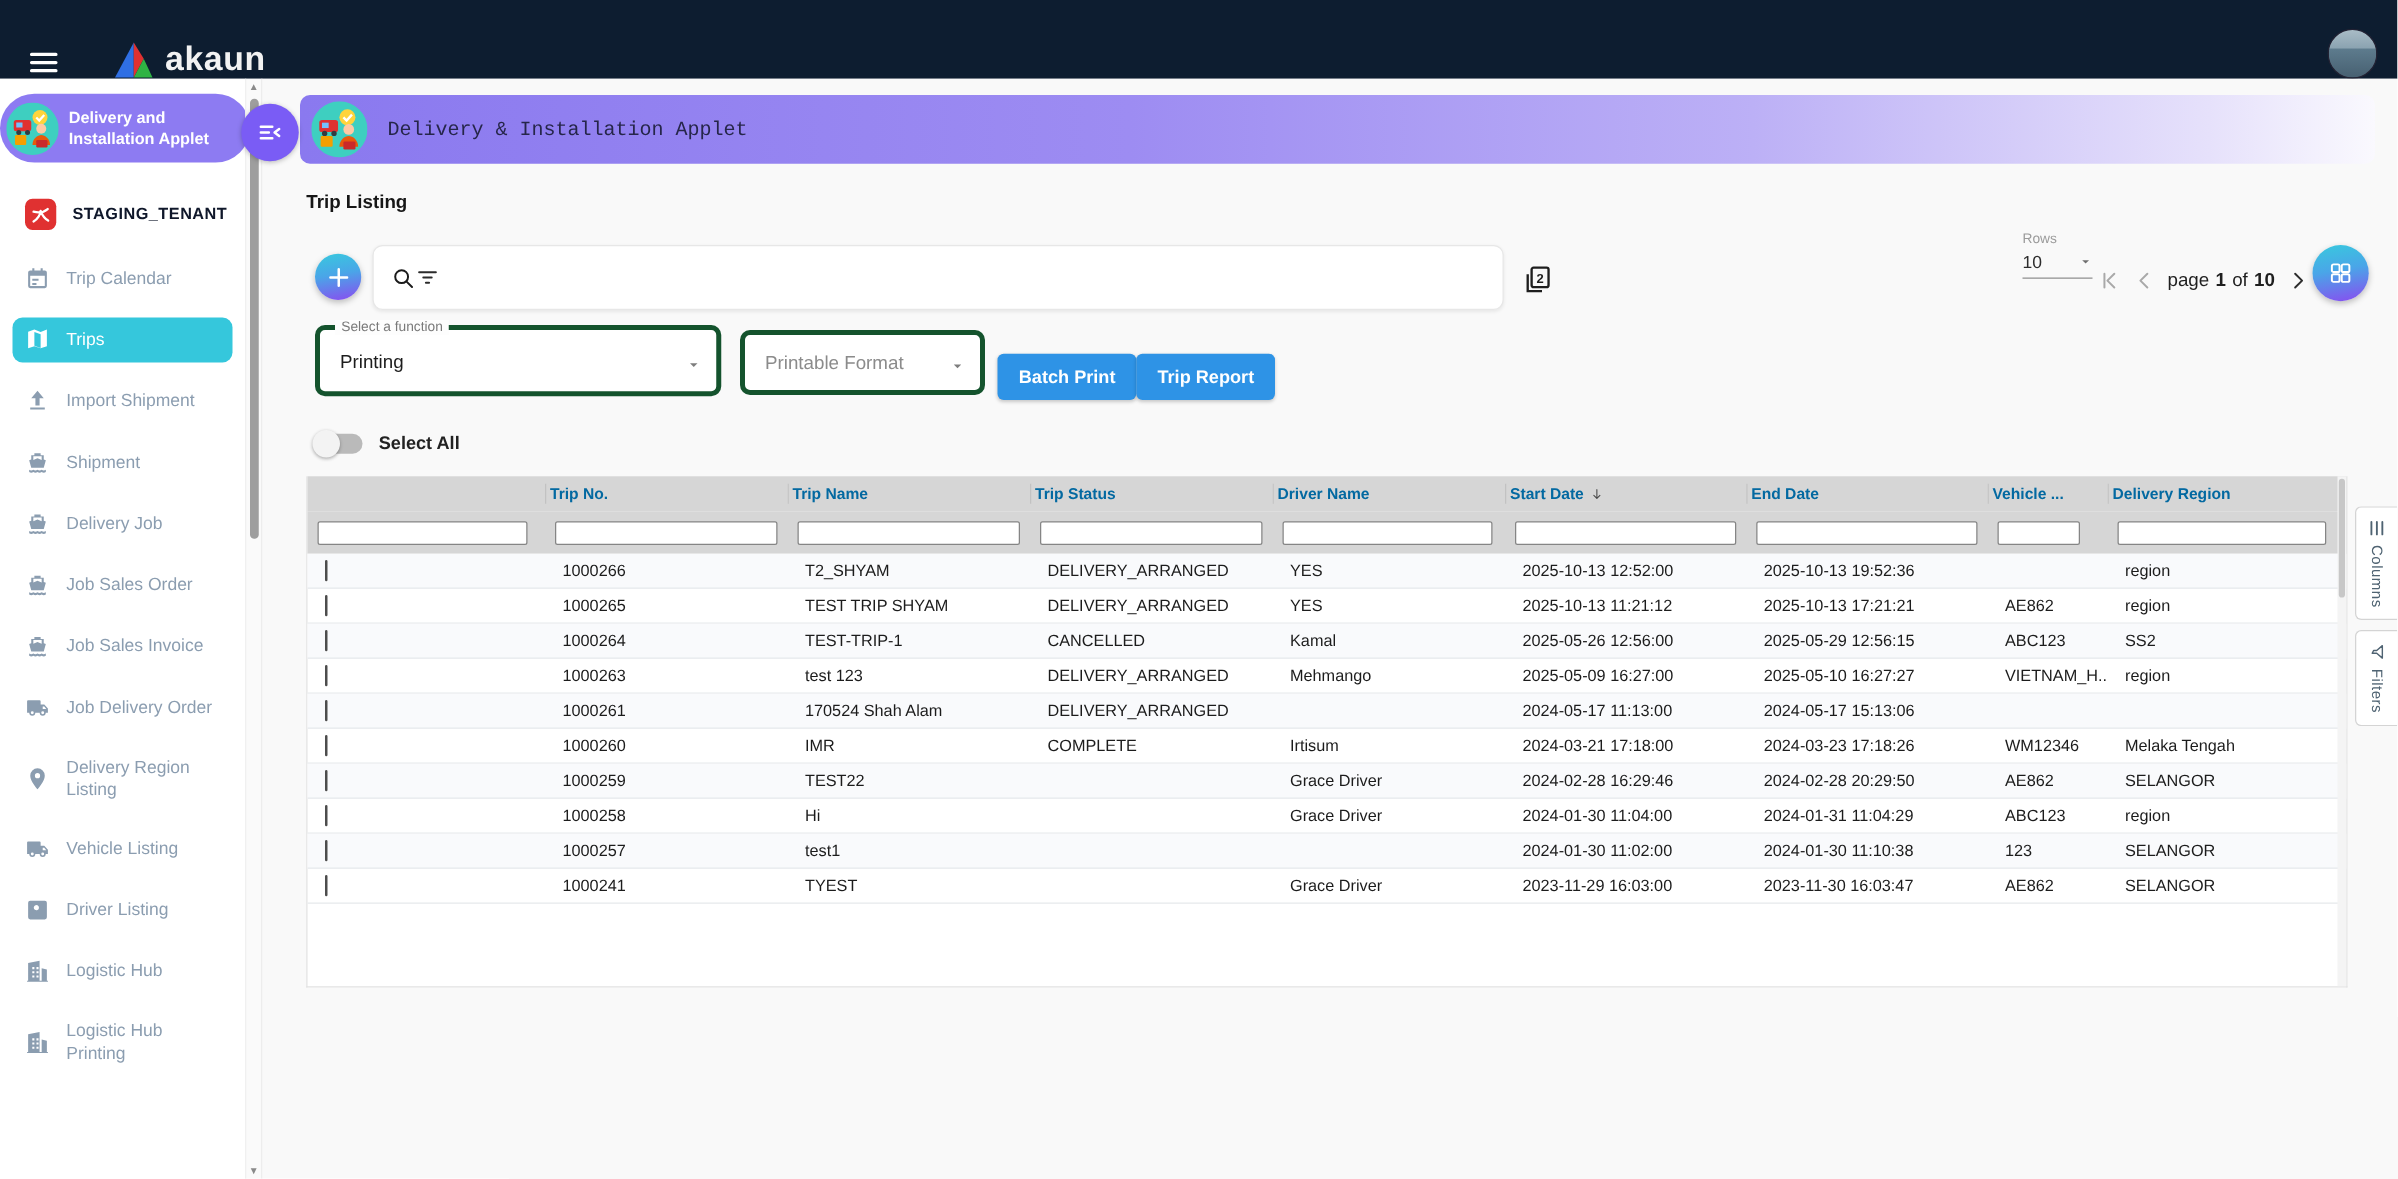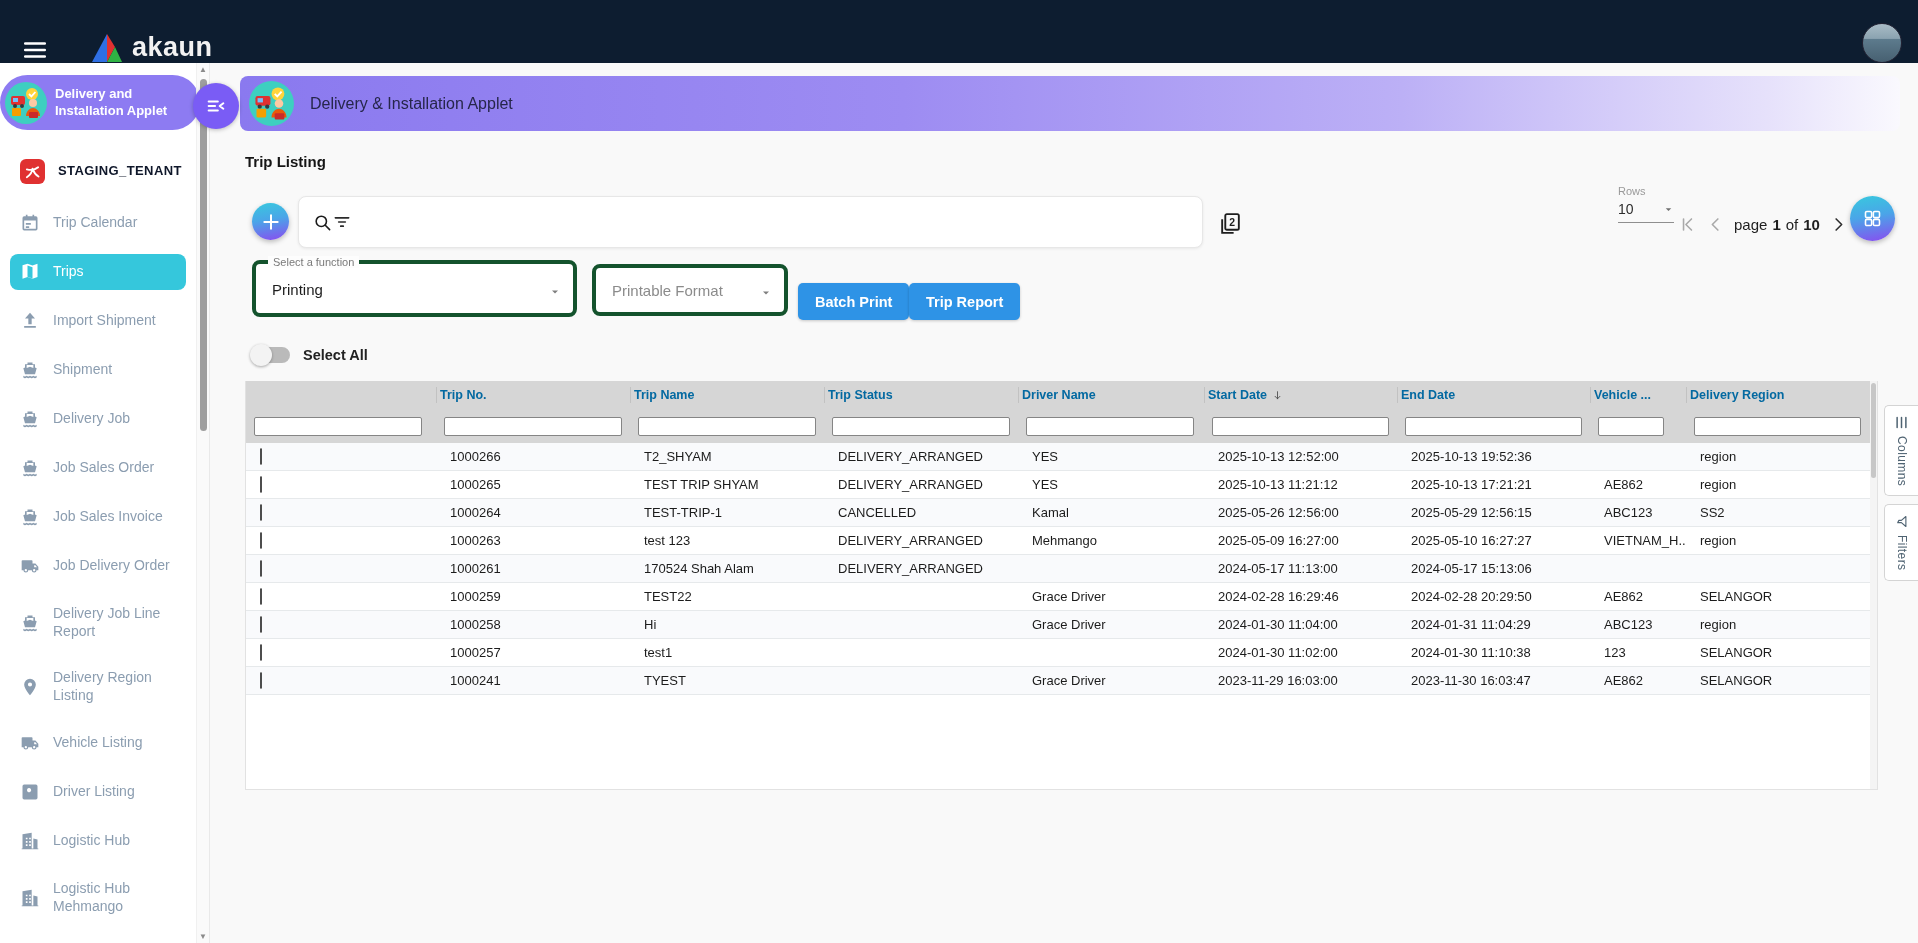--- a/index.html
+++ b/index.html
@@ -45,21 +45,21 @@
 
   .collapse-btn { position:absolute; left:193px; top:20px; width:46px; height:46px; border-radius:50%;
     background:#7a5cf5; z-index:20; display:flex; align-items:center; justify-content:center;
     color:#fff; cursor:pointer; box-shadow:0 1px 4px rgba(0,0,0,.25); }
 
   
   .main { flex:1; position:relative; background:#f9f9f9; }
 
   .banner { position:absolute; left:30px; right:18px; top:13px; height:55px; border-radius:8px;
     background:linear-gradient(90deg,#8a79ef 0%,#9d8cf2 40%,#bcb0f6 70%,#e6e1fb 92%,#faf9fe 100%);
-    display:flex; align-items:center; }
+    display:flex; align-items:center;font-family:Liberation Mono, monospace; }
   .banner .app-ic { margin-left:9px; }
   .banner-title { margin-left:16px; font-size:16px; font-weight:500; color:#26264a; }
 
   .page-title { position:absolute; left:35px; top:90px; font-size:15px; font-weight:700; color:#161616; }
 
   .round-grad-btn { position:absolute; border-radius:50%;
     background:linear-gradient(170deg,#38c9de 0%,#4aa5e8 45%,#8a4bf0 100%);
     display:flex; align-items:center; justify-content:center; color:#fff; cursor:pointer;
     box-shadow:0 2px 5px rgba(0,0,0,.25); }
   .add-btn { left:42px; top:140px; width:37px; height:37px; font-size:24px; font-weight:400; }
@@ -256,28 +256,20 @@
           <span class="mi-ic">
             <svg viewBox="0 0 24 24" width="20" height="20">
               <path d="M2 6a1 1 0 0 1 1-1h11a1 1 0 0 1 1 1v3h3.5l3.5 4v4h-2.1a2.9 2.9 0 0 1-5.8 0h-4.2a2.9 2.9 0 0 1-5.8 0H2V6zm15 5v2.5h3.4L18.5 11H17zM7 15.6a1.4 1.4 0 1 0 0 2.8 1.4 1.4 0 0 0 0-2.8zm10 0a1.4 1.4 0 1 0 0 2.8 1.4 1.4 0 0 0 0-2.8z" fill="currentColor"></path>
             </svg>
           </span>
                <span class="mi-label">Job Delivery Order</span>
         </div>
         <div class="menu-item">
           <span class="mi-ic">
             <svg viewBox="0 0 24 24" width="20" height="20">
-              <path d="M9 3h6v2h3v4l2 .8L18 17H6L4 9.8 6 9V5h3V3zm-1 6.5L12 8l4 1.5V6H8v3.5zM4 19c1.3 1 2.7 1 4 0 1.3 1 2.7 1 4 0 1.3 1 2.7 1 4 0 1.3 1 2.7 1 4 0v2c-1.3 1-2.7 1-4 0-1.3 1-2.7 1-4 0-1.3 1-2.7 1-4 0-1.3 1-2.7 1-4 0v-2z" fill="currentColor"></path>
-            </svg>
-          </span>
-               <span class="mi-label">Delivery Job Line Report</span>
-        </div>
-        <div class="menu-item">
-          <span class="mi-ic">
-            <svg viewBox="0 0 24 24" width="20" height="20">
               <path d="M12 2a7 7 0 0 0-7 7c0 5.2 7 13 7 13s7-7.8 7-13a7 7 0 0 0-7-7zm0 9.5a2.5 2.5 0 1 1 0-5 2.5 2.5 0 0 1 0 5z" fill="currentColor"></path>
             </svg>
           </span>
                <span class="mi-label">Delivery Region Listing</span>
         </div>
         <div class="menu-item">
           <span class="mi-ic">
             <svg viewBox="0 0 24 24" width="20" height="20">
               <path d="M2 6a1 1 0 0 1 1-1h11a1 1 0 0 1 1 1v3h3.5l3.5 4v4h-2.1a2.9 2.9 0 0 1-5.8 0h-4.2a2.9 2.9 0 0 1-5.8 0H2V6zm15 5v2.5h3.4L18.5 11H17zM7 15.6a1.4 1.4 0 1 0 0 2.8 1.4 1.4 0 0 0 0-2.8zm10 0a1.4 1.4 0 1 0 0 2.8 1.4 1.4 0 0 0 0-2.8z" fill="currentColor"></path>
             </svg>
@@ -299,21 +291,21 @@
             </svg>
           </span>
                <span class="mi-label">Logistic Hub</span>
         </div>
         <div class="menu-item">
           <span class="mi-ic">
             <svg viewBox="0 0 24 24" width="20" height="20">
               <path d="M3 21V4l11-2v19h2V9l5 1.2V21h1v1H2v-1h1zm4-13v2h2V8H7zm4 0v2h2V8h-2zM7 12v2h2v-2H7zm4 0v2h2v-2h-2zM7 16v2h2v-2H7zm4 0v2h2v-2h-2z" fill="currentColor"></path>
             </svg>
           </span>
-               <span class="mi-label">Logistic Hub Mehmango</span>
+               <span class="mi-label">Logistic Hub Printing</span>
         </div>
       </div>
   </div>
 
   <div class="side-scroll">
     <div class="arrow up">▲</div>
     <div class="thumb"></div>
     <div class="arrow down">▼</div>
   </div>
 
@@ -558,20 +550,31 @@
             <div class="dc" style="width:194px">170524 Shah Alam</div>
             <div class="dc" style="width:194px">DELIVERY_ARRANGED</div>
             <div class="dc" style="width:186px"></div>
             <div class="dc" style="width:193px">2024-05-17 11:13:00</div>
             <div class="dc" style="width:193px">2024-05-17 15:13:06</div>
             <div class="dc" style="width:96px"></div>
             <div class="dc" style="width:186px"></div>
           </div>
           <div class="t-row d-row">
             <div class="dc" style="width:190px;padding-left:0"><span class="cb"></span></div>
+            <div class="dc" style="width:194px">1000260</div>
+            <div class="dc" style="width:194px">IMR</div>
+            <div class="dc" style="width:194px">COMPLETE</div>
+            <div class="dc" style="width:186px">Irtisum</div>
+            <div class="dc" style="width:193px">2024-03-21 17:18:00</div>
+            <div class="dc" style="width:193px">2024-03-23 17:18:26</div>
+            <div class="dc" style="width:96px">WM12346</div>
+            <div class="dc" style="width:186px">Melaka Tengah</div>
+          </div>
+          <div class="t-row d-row">
+            <div class="dc" style="width:190px;padding-left:0"><span class="cb"></span></div>
             <div class="dc" style="width:194px">1000259</div>
             <div class="dc" style="width:194px">TEST22</div>
             <div class="dc" style="width:194px"></div>
             <div class="dc" style="width:186px">Grace Driver</div>
             <div class="dc" style="width:193px">2024-02-28 16:29:46</div>
             <div class="dc" style="width:193px">2024-02-28 20:29:50</div>
             <div class="dc" style="width:96px">AE862</div>
             <div class="dc" style="width:186px">SELANGOR</div>
           </div>
           <div class="t-row d-row">

